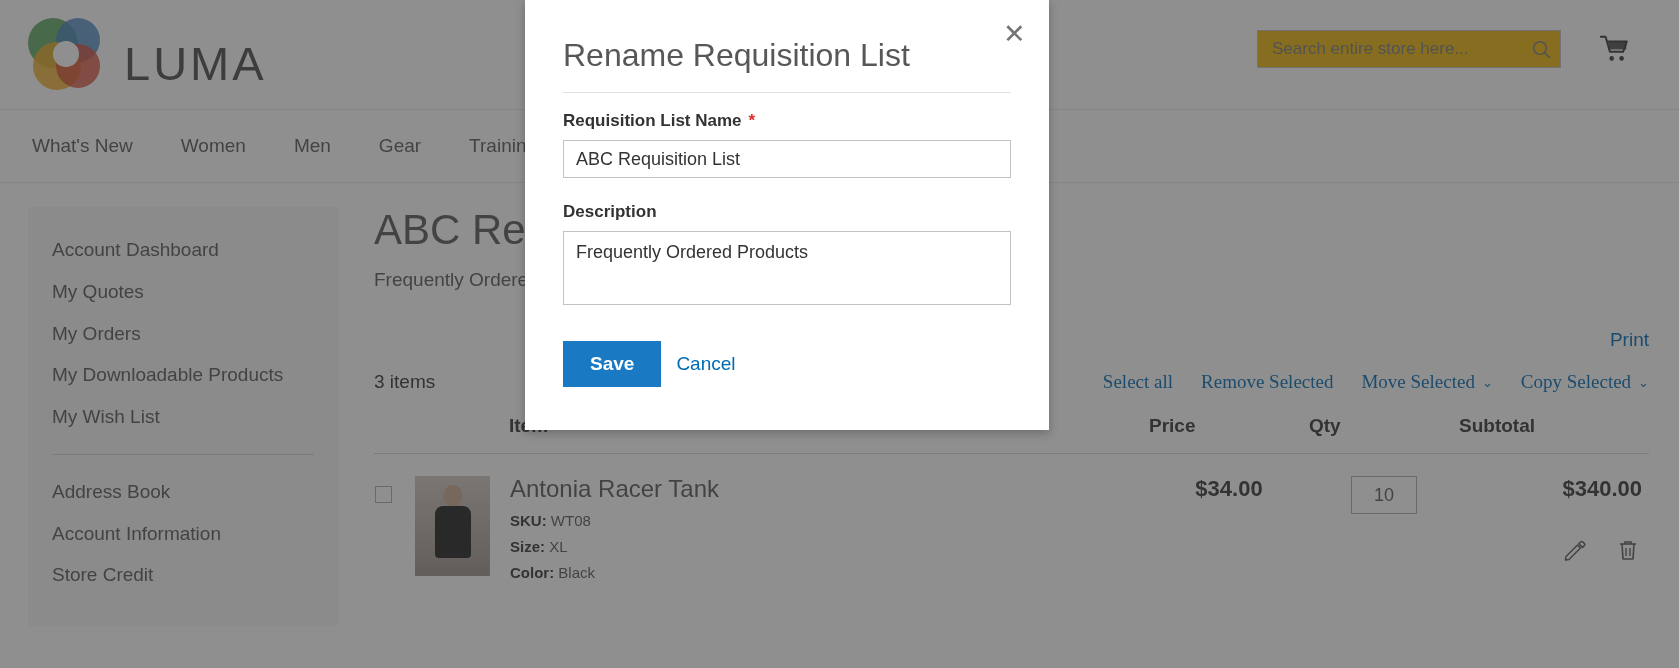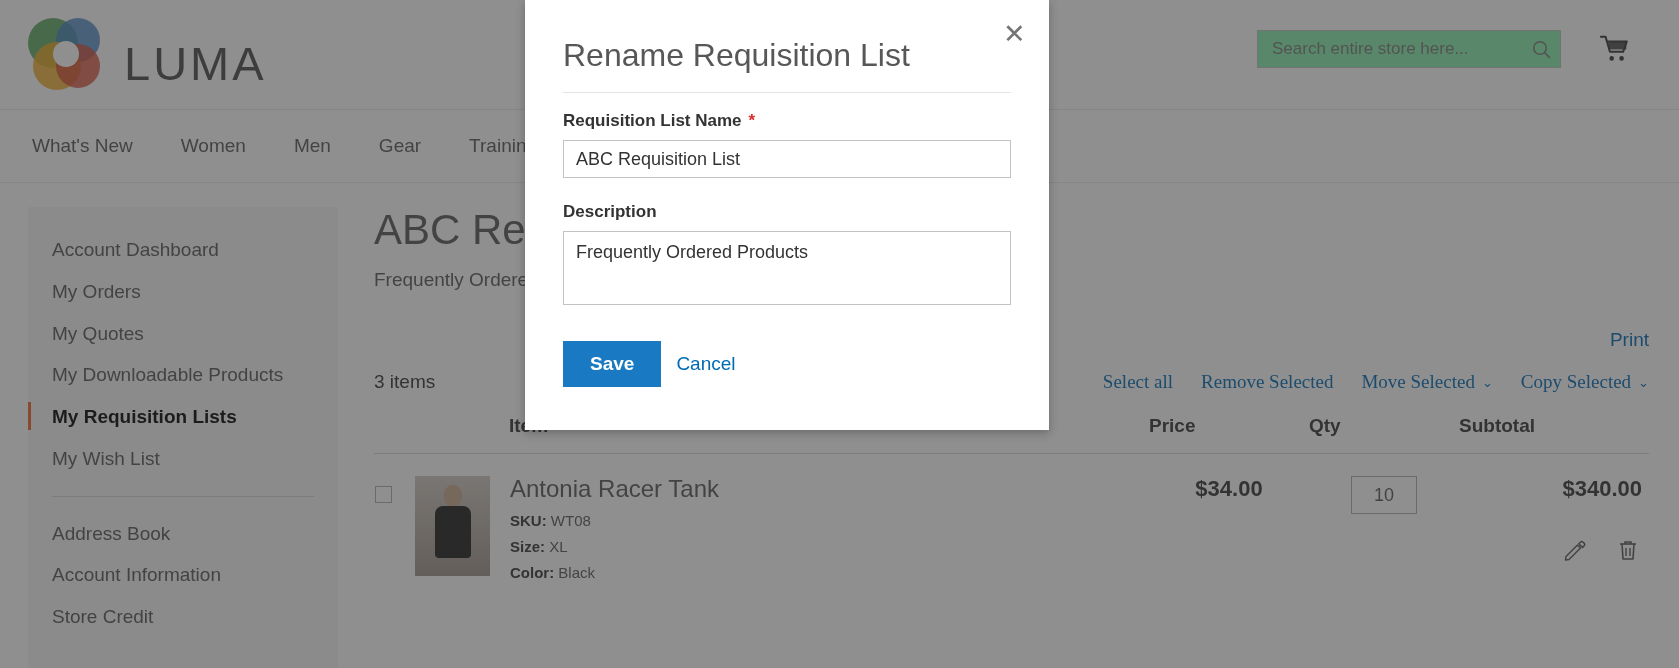--- a/index.html
+++ b/index.html
@@ -35,21 +35,21 @@
     display: flex; align-items: center; gap: 16px;
   }
   .logo-mark { width: 82px; height: 78px; }
   .logo-text {
     font-size: 47px; letter-spacing: 3px;
     color: #4a4a4a; font-weight: 400; margin-top: 16px;
   }
   .search-wrap {
     position: absolute; right: 118px; top: 30px;
     width: 304px; height: 38px;
-    border: 1px solid #c2c2c2; background: #86efac;
+    border: 1px solid #c2c2c2; background: #eab308;
     display: flex; align-items: center;
   }
   .search-input {
     border: 0; outline: 0; flex: 1;
     font-size: 17px; color: #575757;
     padding: 0 10px 0 14px;
     font-family: "Liberation Sans", sans-serif;
     background: transparent;
   }
   .search-input::placeholder { color: #7b7b7b; }
@@ -287,24 +287,23 @@
     <div class="nav-item">Women</div>
     <div class="nav-item">Men</div>
     <div class="nav-item">Gear</div>
     <div class="nav-item">Training</div>
   </div>
 
   <div class="body-wrap">
 
     <div class="sidebar">
       <div class="side-item">Account Dashboard</div>
+      <div class="side-item">My Quotes</div>
       <div class="side-item">My Orders</div>
-      <div class="side-item">My Quotes</div>
       <div class="side-item">My Downloadable Products</div>
-      <div class="side-item active">My Requisition Lists</div>
       <div class="side-item">My Wish List</div>
       <div class="side-sep"></div>
       <div class="side-item">Address Book</div>
       <div class="side-item">Account Information</div>
       <div class="side-item">Store Credit</div>
     </div>
 
     <div class="main">
       <h1 class="page-title">ABC Requisition List</h1>
       <div class="page-sub">Frequently Ordered Products</div>

